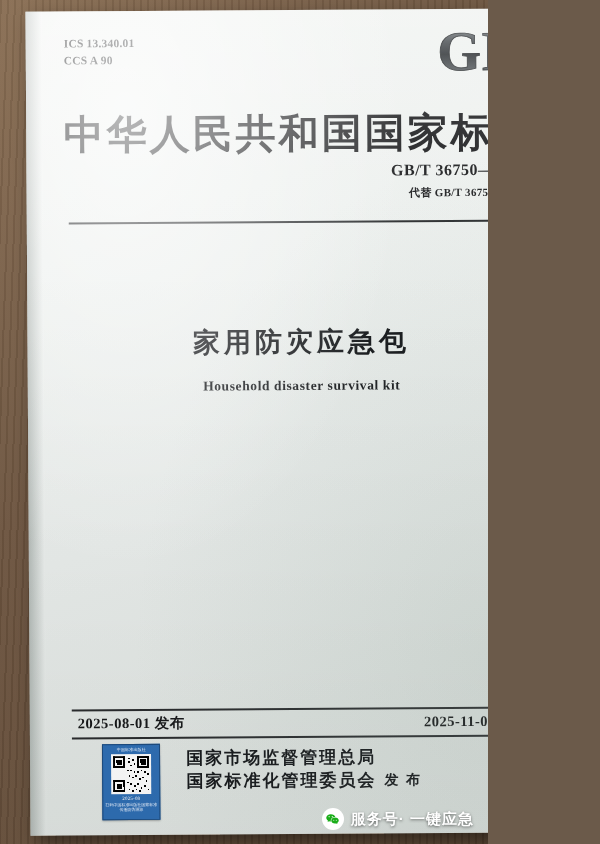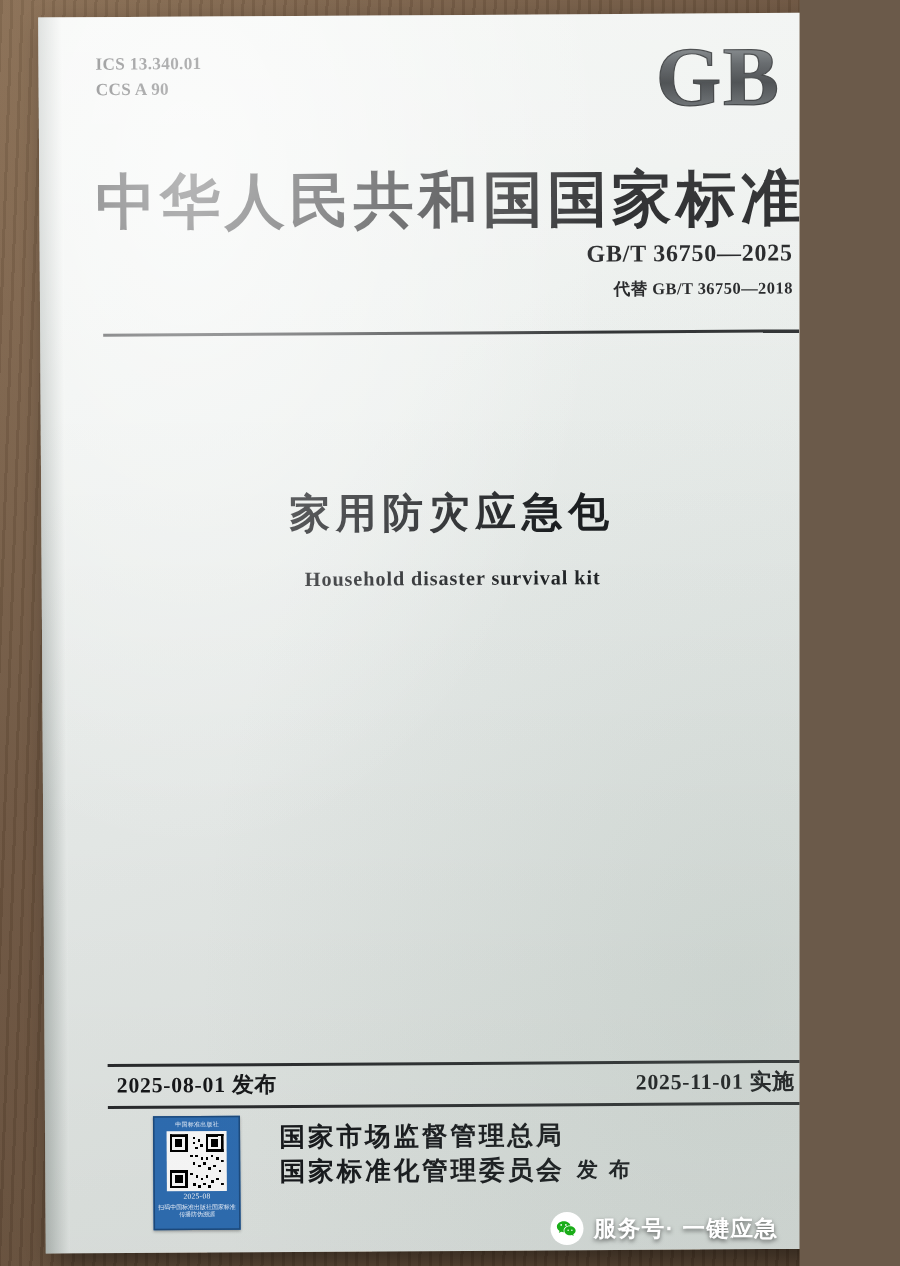--- a/index.html
+++ b/index.html
@@ -8,21 +8,21 @@
   }
   body {
     width: 600px;
     height: 844px;
     overflow: hidden;
     font-family: "Liberation Serif", serif;
     background: #6b5a4a;
   }
   #page {
     position: relative;
-    width: 533px;
+    width: 488px;
     height: 844px;
     background: linear-gradient(135deg, #8a6f55 0%, #6d5540 40%, #55412f 100%);
     overflow: hidden;
   }
   
   #desk-texture {
     position: absolute;
     inset: 0;
     background:
       repeating-linear-gradient(92deg, rgba(0,0,0,0.06) 0px, rgba(0,0,0,0.06) 2px, rgba(255,255,255,0.03) 2px, rgba(255,255,255,0.03) 7px);

